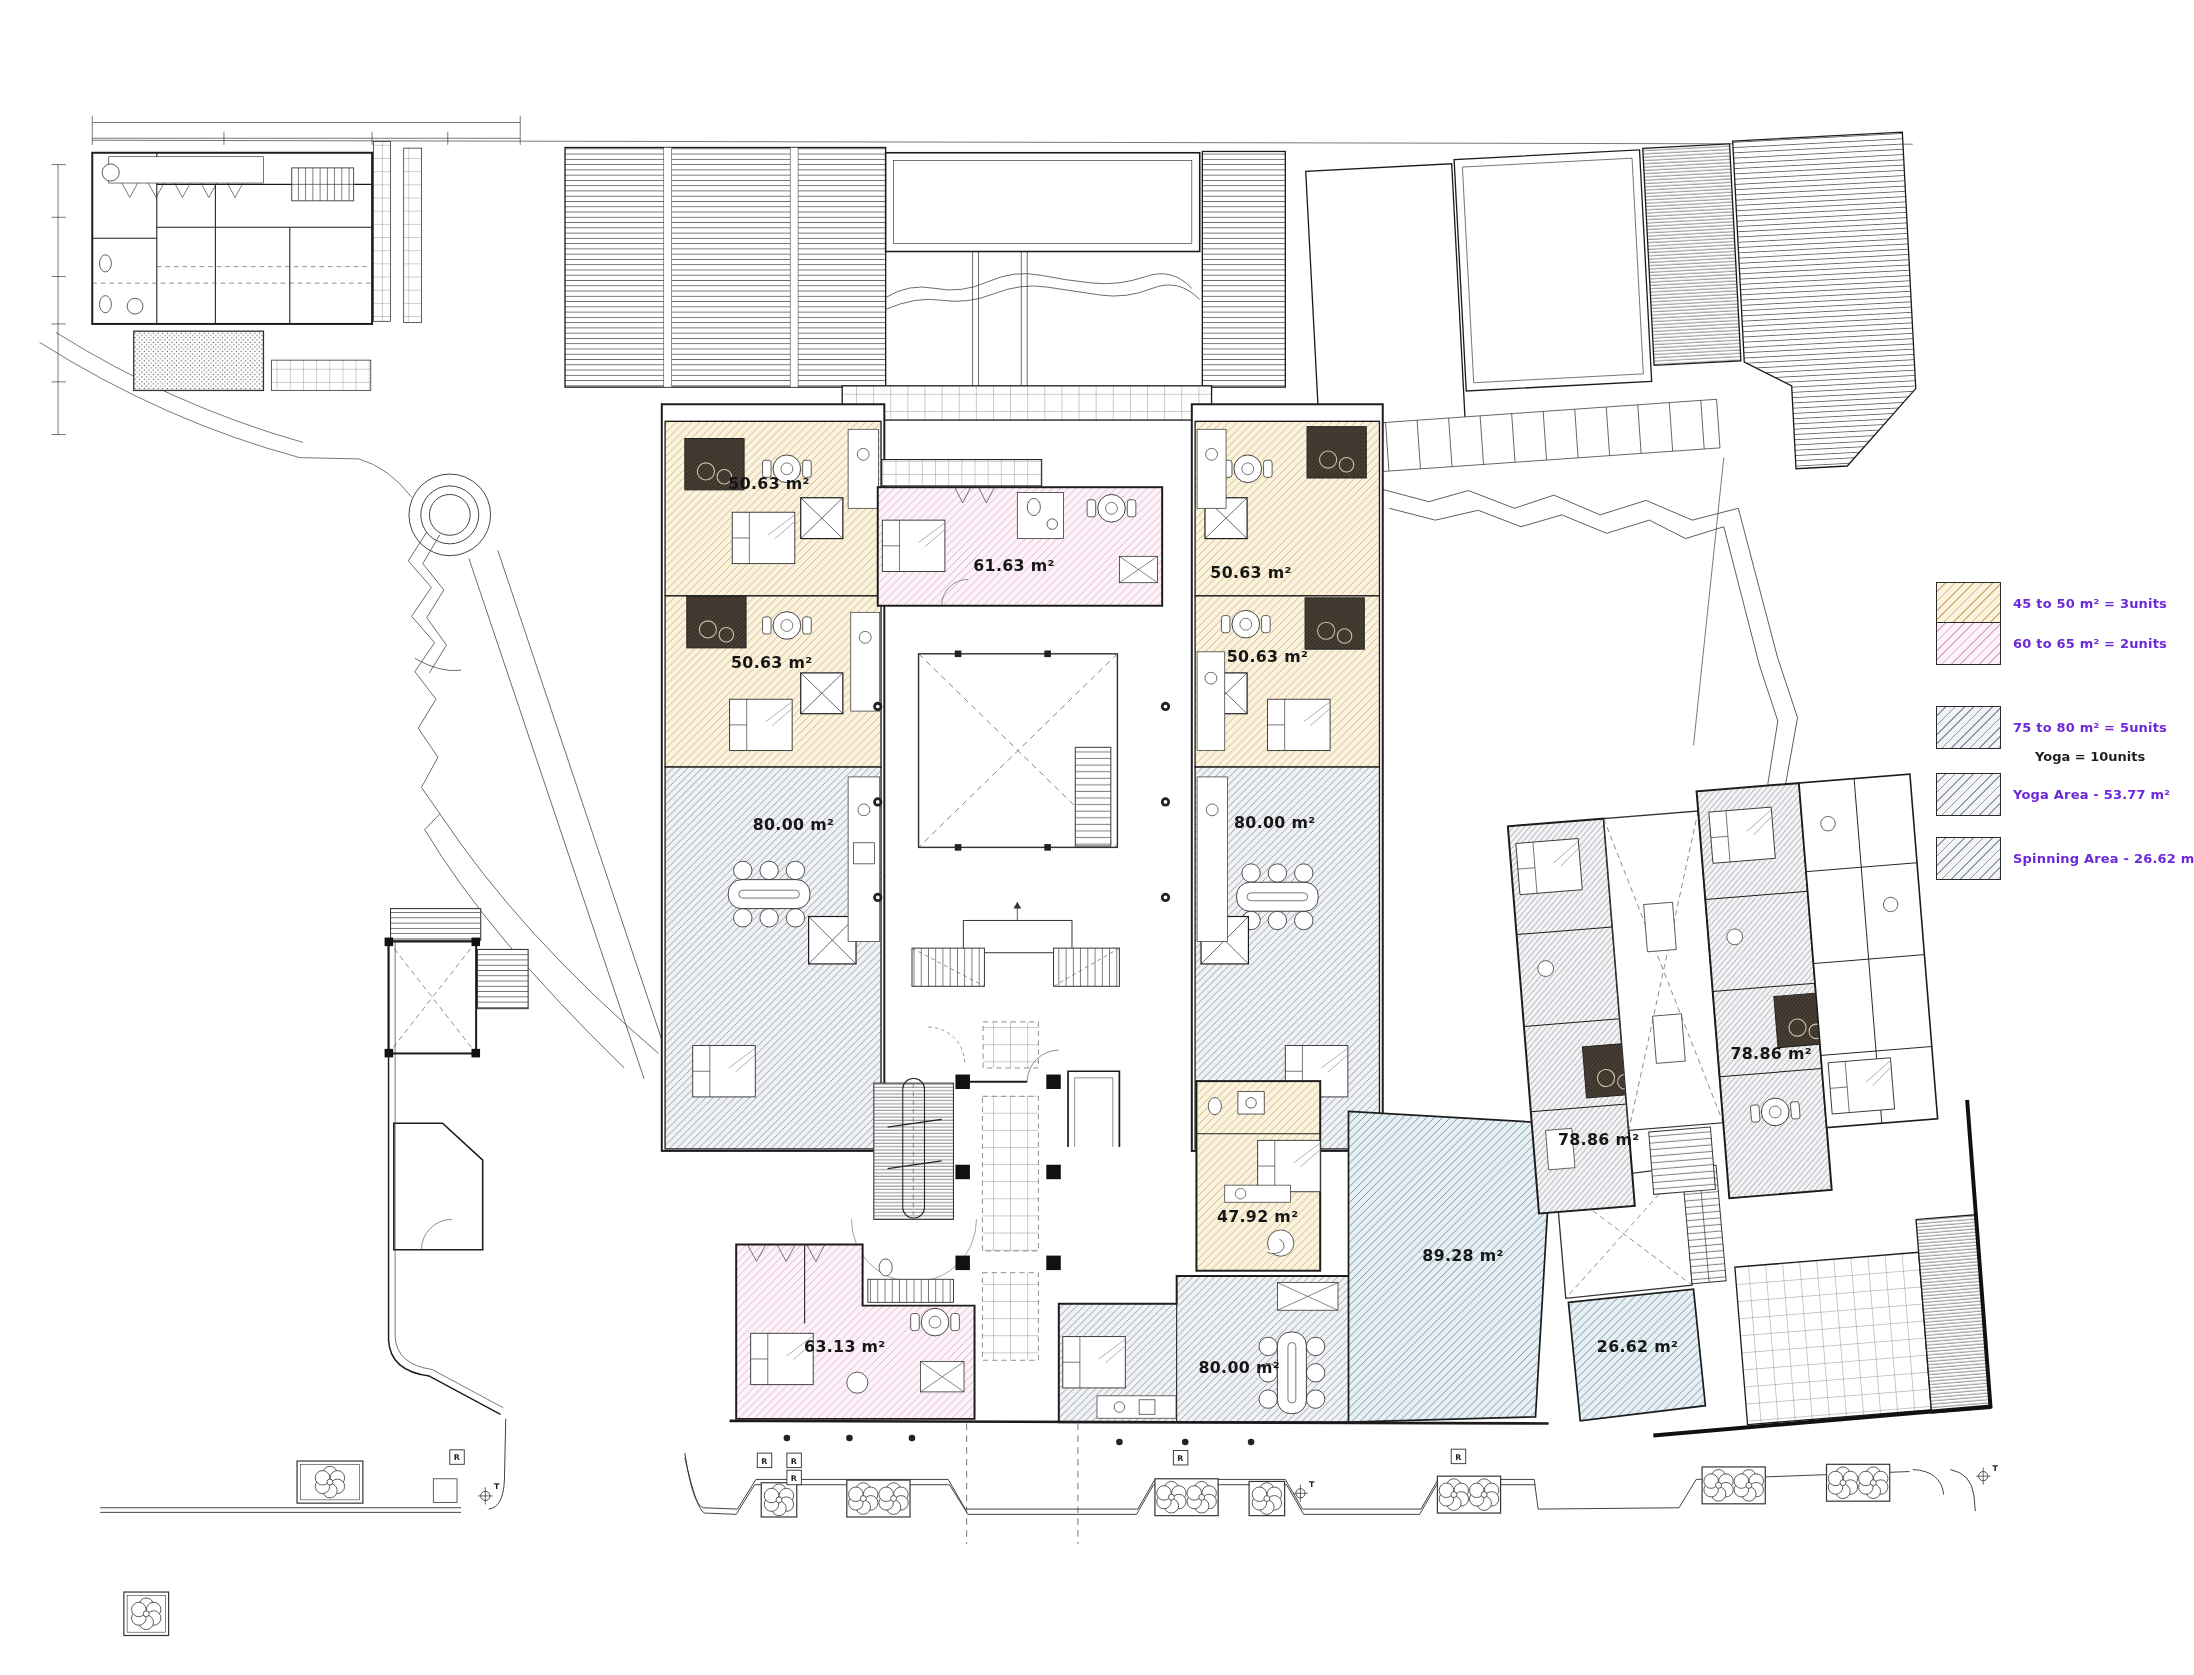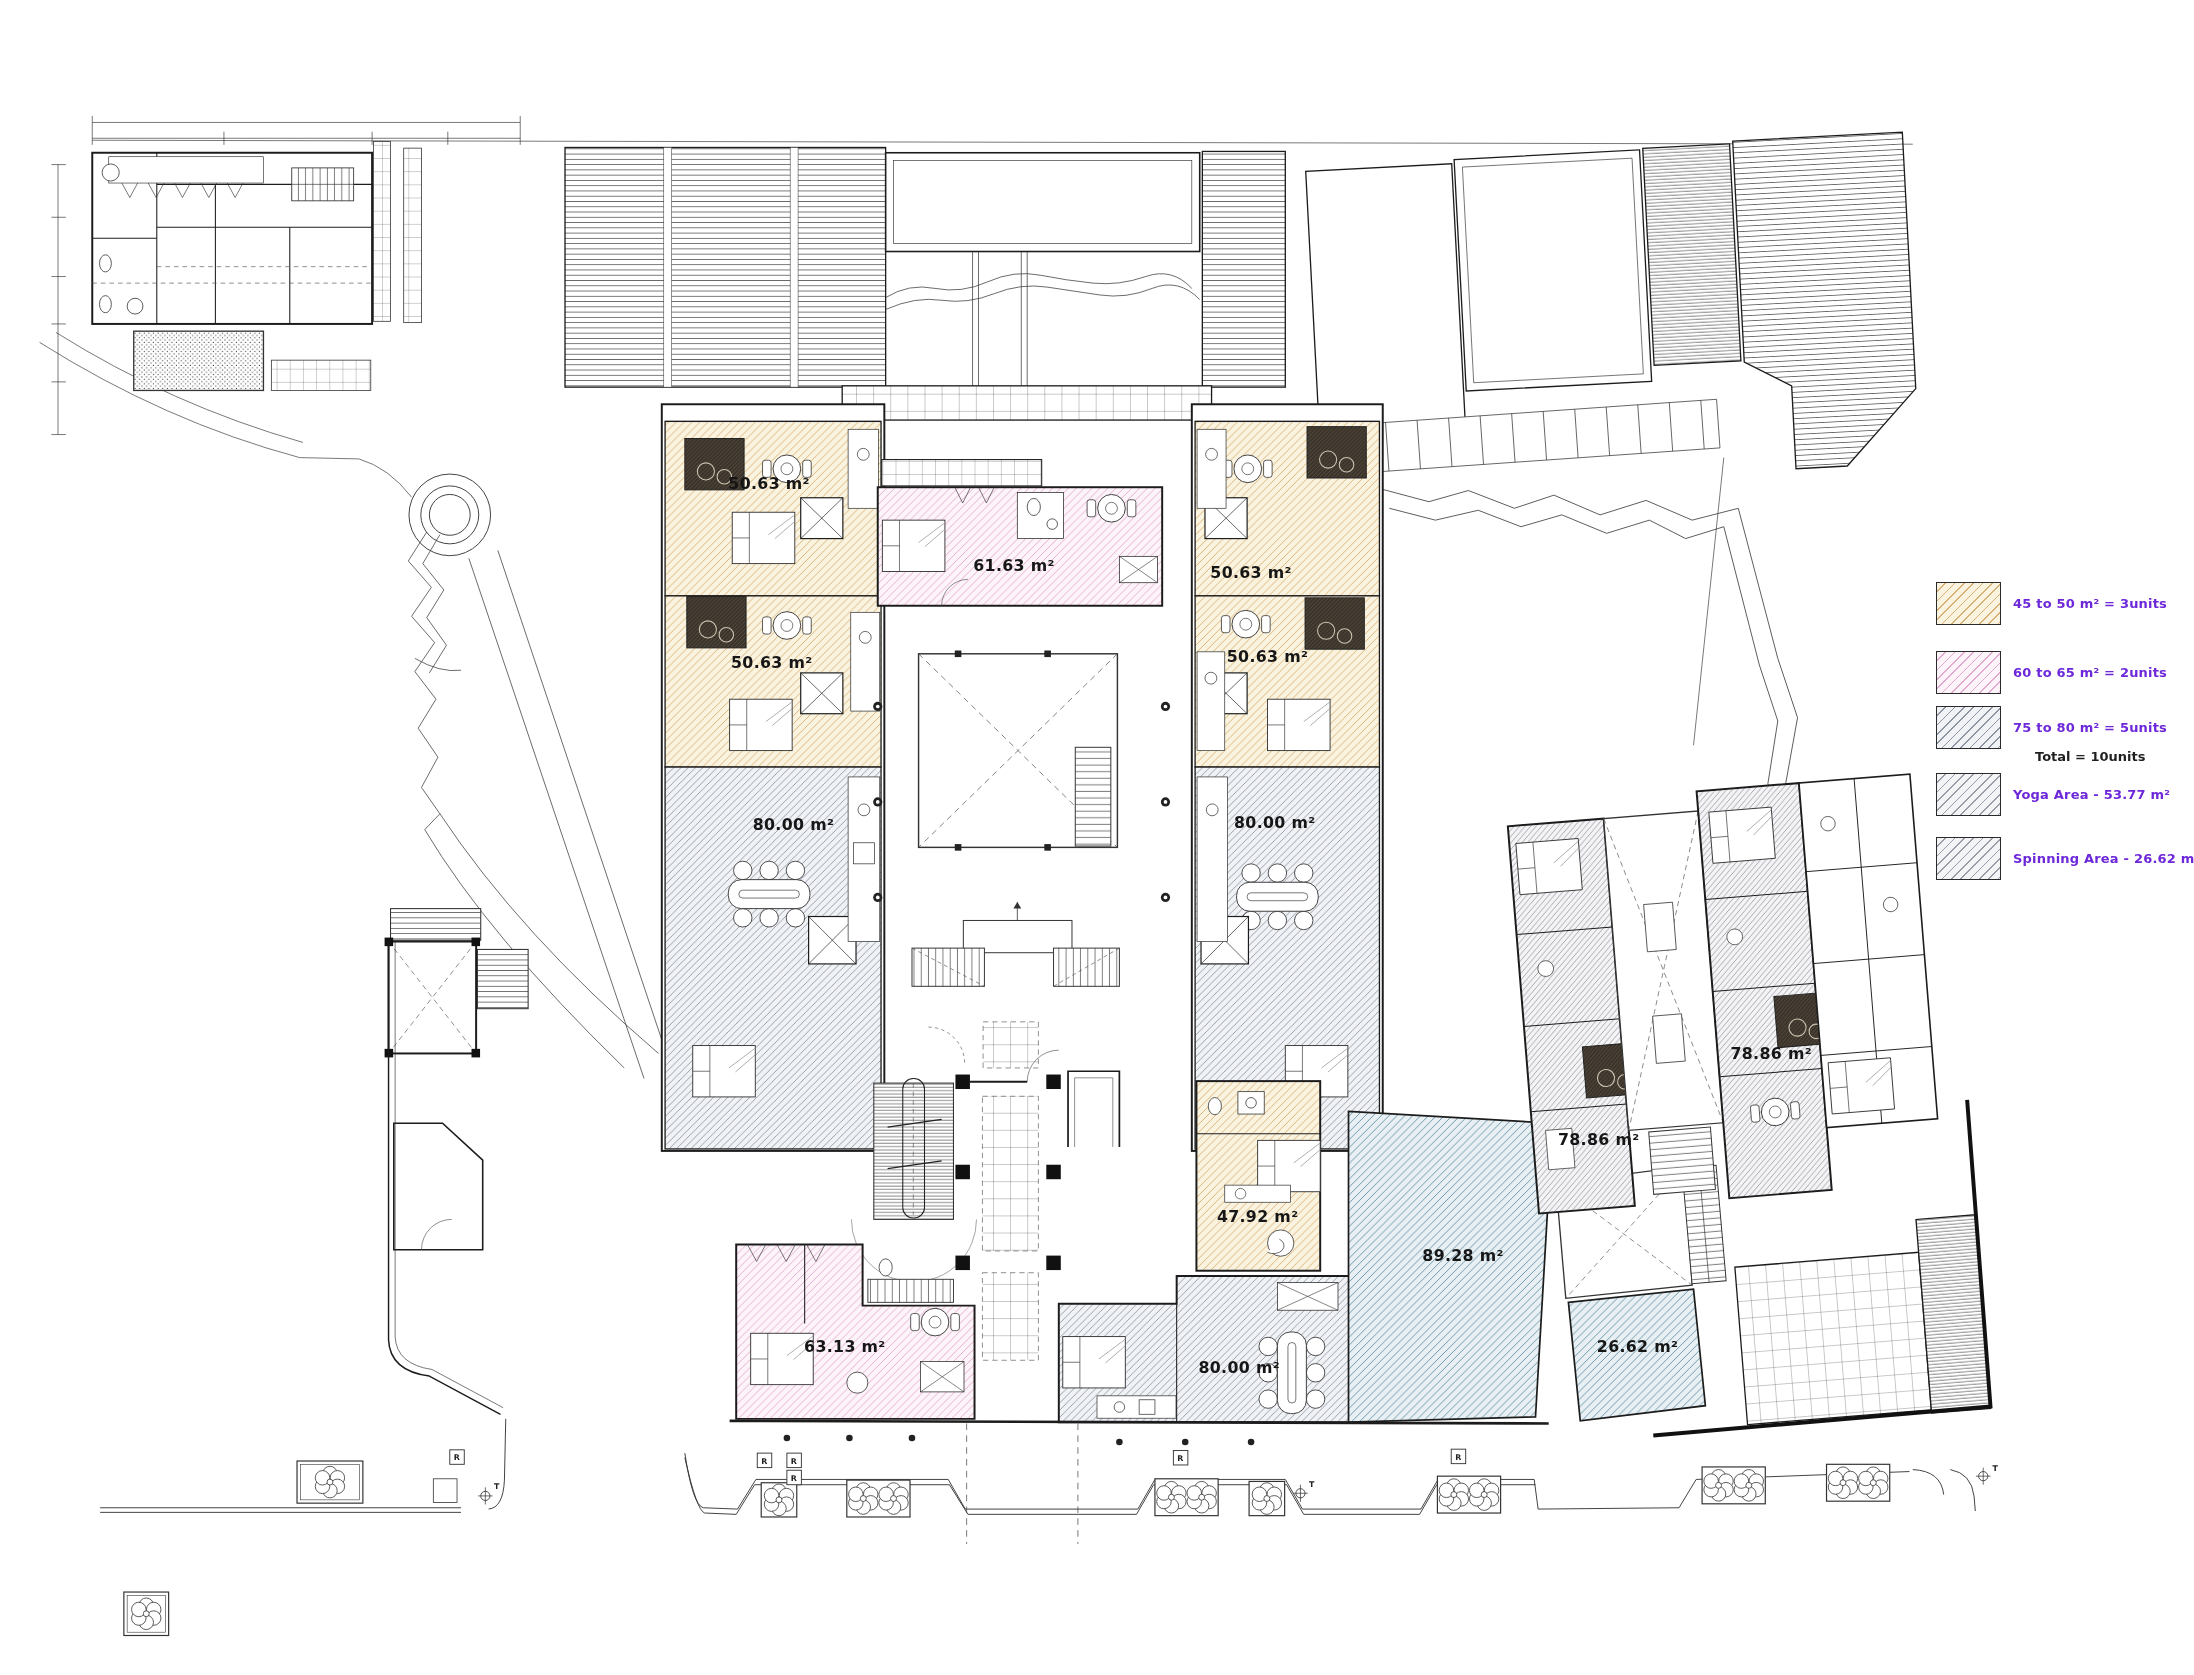--- a/index.html
+++ b/index.html
@@ -624,29 +624,29 @@
   <text x="2487" y="2053" class="area-label">26.62 m²</text>
 </g>
 </svg>
 
 
 <div class="legend">
   <div class="legend-row" style="top:0px">
     <div class="swatch sw-beige"></div>
     <span class="legend-label">45 to 50 m² = 3units</span>
   </div>
-  <div class="legend-row" style="top:69px">
+  <div class="legend-row" style="top:40px">
     <div class="swatch sw-pink"></div>
     <span class="legend-label">60 to 65 m² = 2units</span>
   </div>
   <div class="legend-row" style="top:124px">
     <div class="swatch sw-gray"></div>
     <span class="legend-label">75 to 80 m² = 5units</span>
   </div>
-  <div class="legend-total">Total = 10units</div>
+  <div class="legend-total">Yoga = 10units</div>
   <div class="legend-row" style="top:191px">
     <div class="swatch sw-gray2"></div>
     <span class="legend-label">Yoga Area - 53.77 m²</span>
   </div>
   <div class="legend-row" style="top:255px">
     <div class="swatch sw-gray2"></div>
     <span class="legend-label">Spinning Area - 26.62 m²</span>
   </div>
 </div>
 

